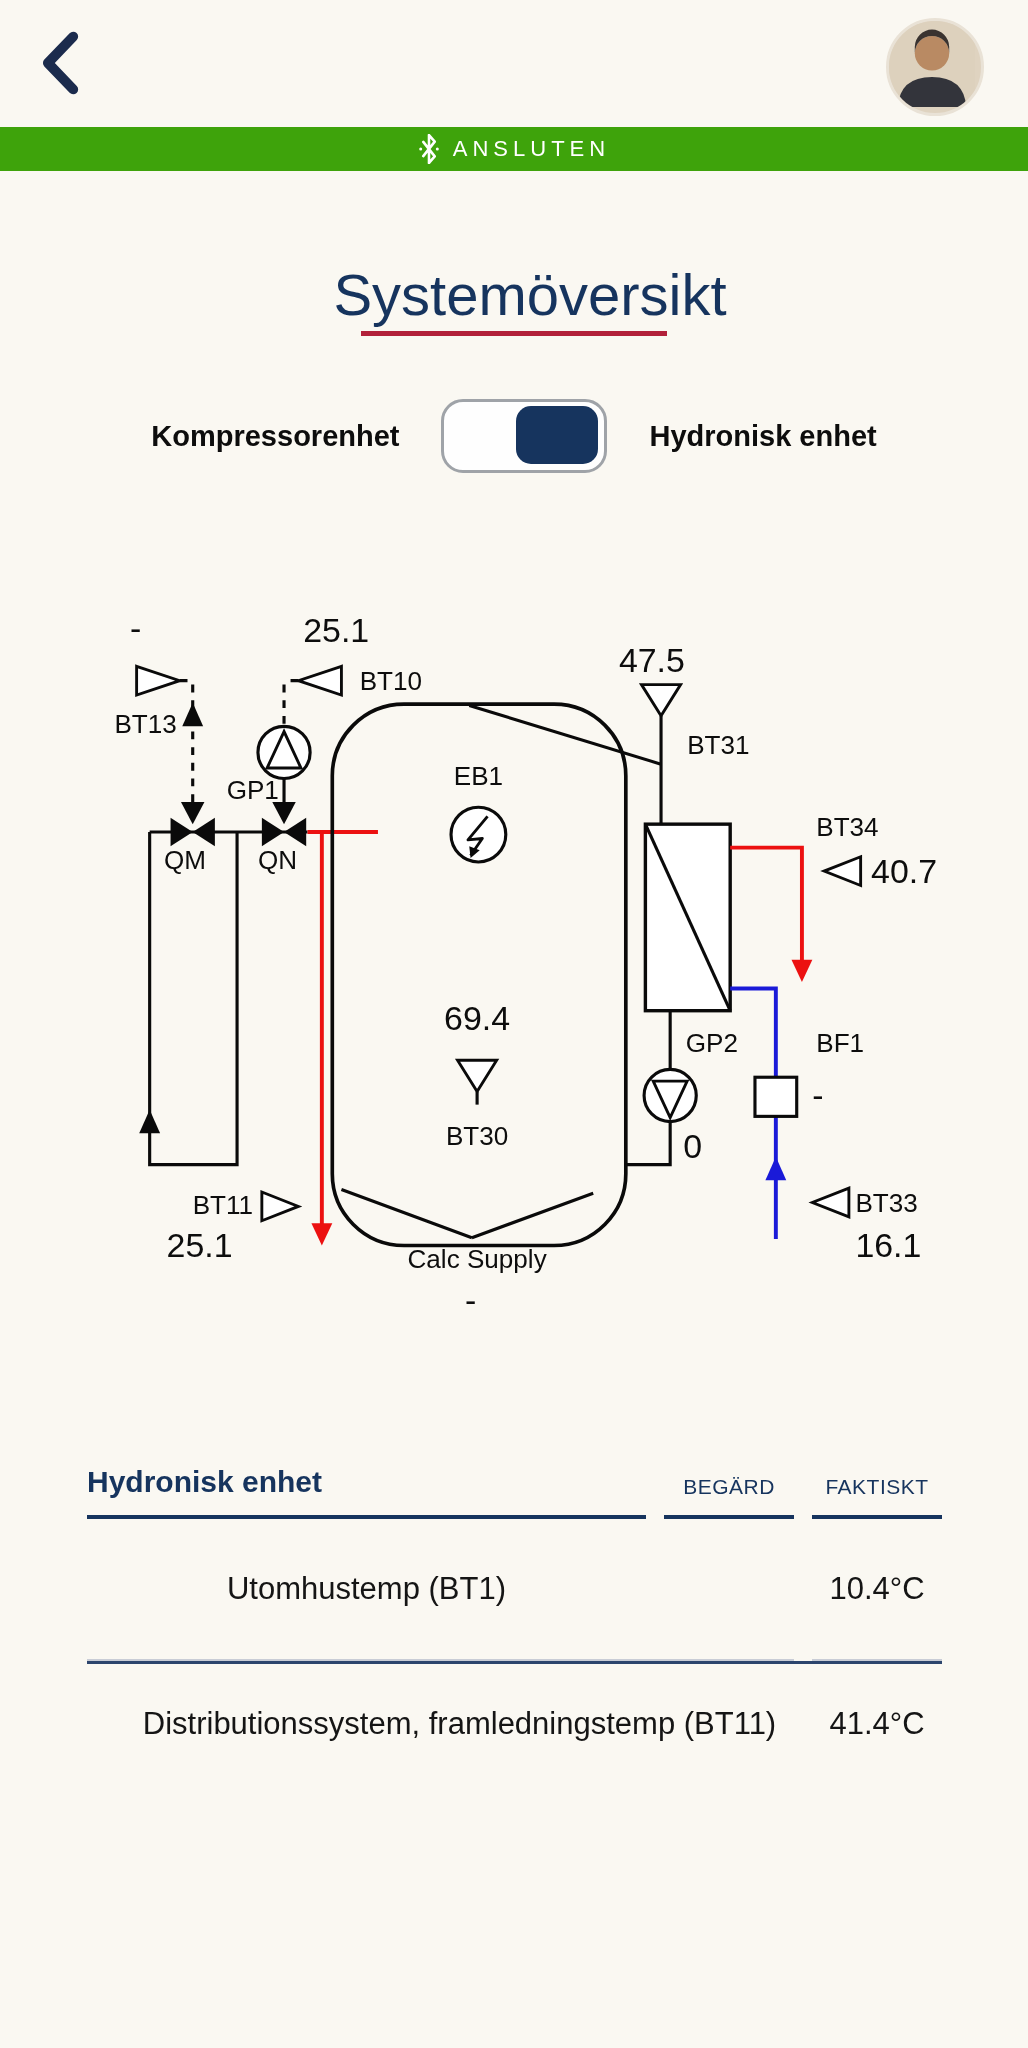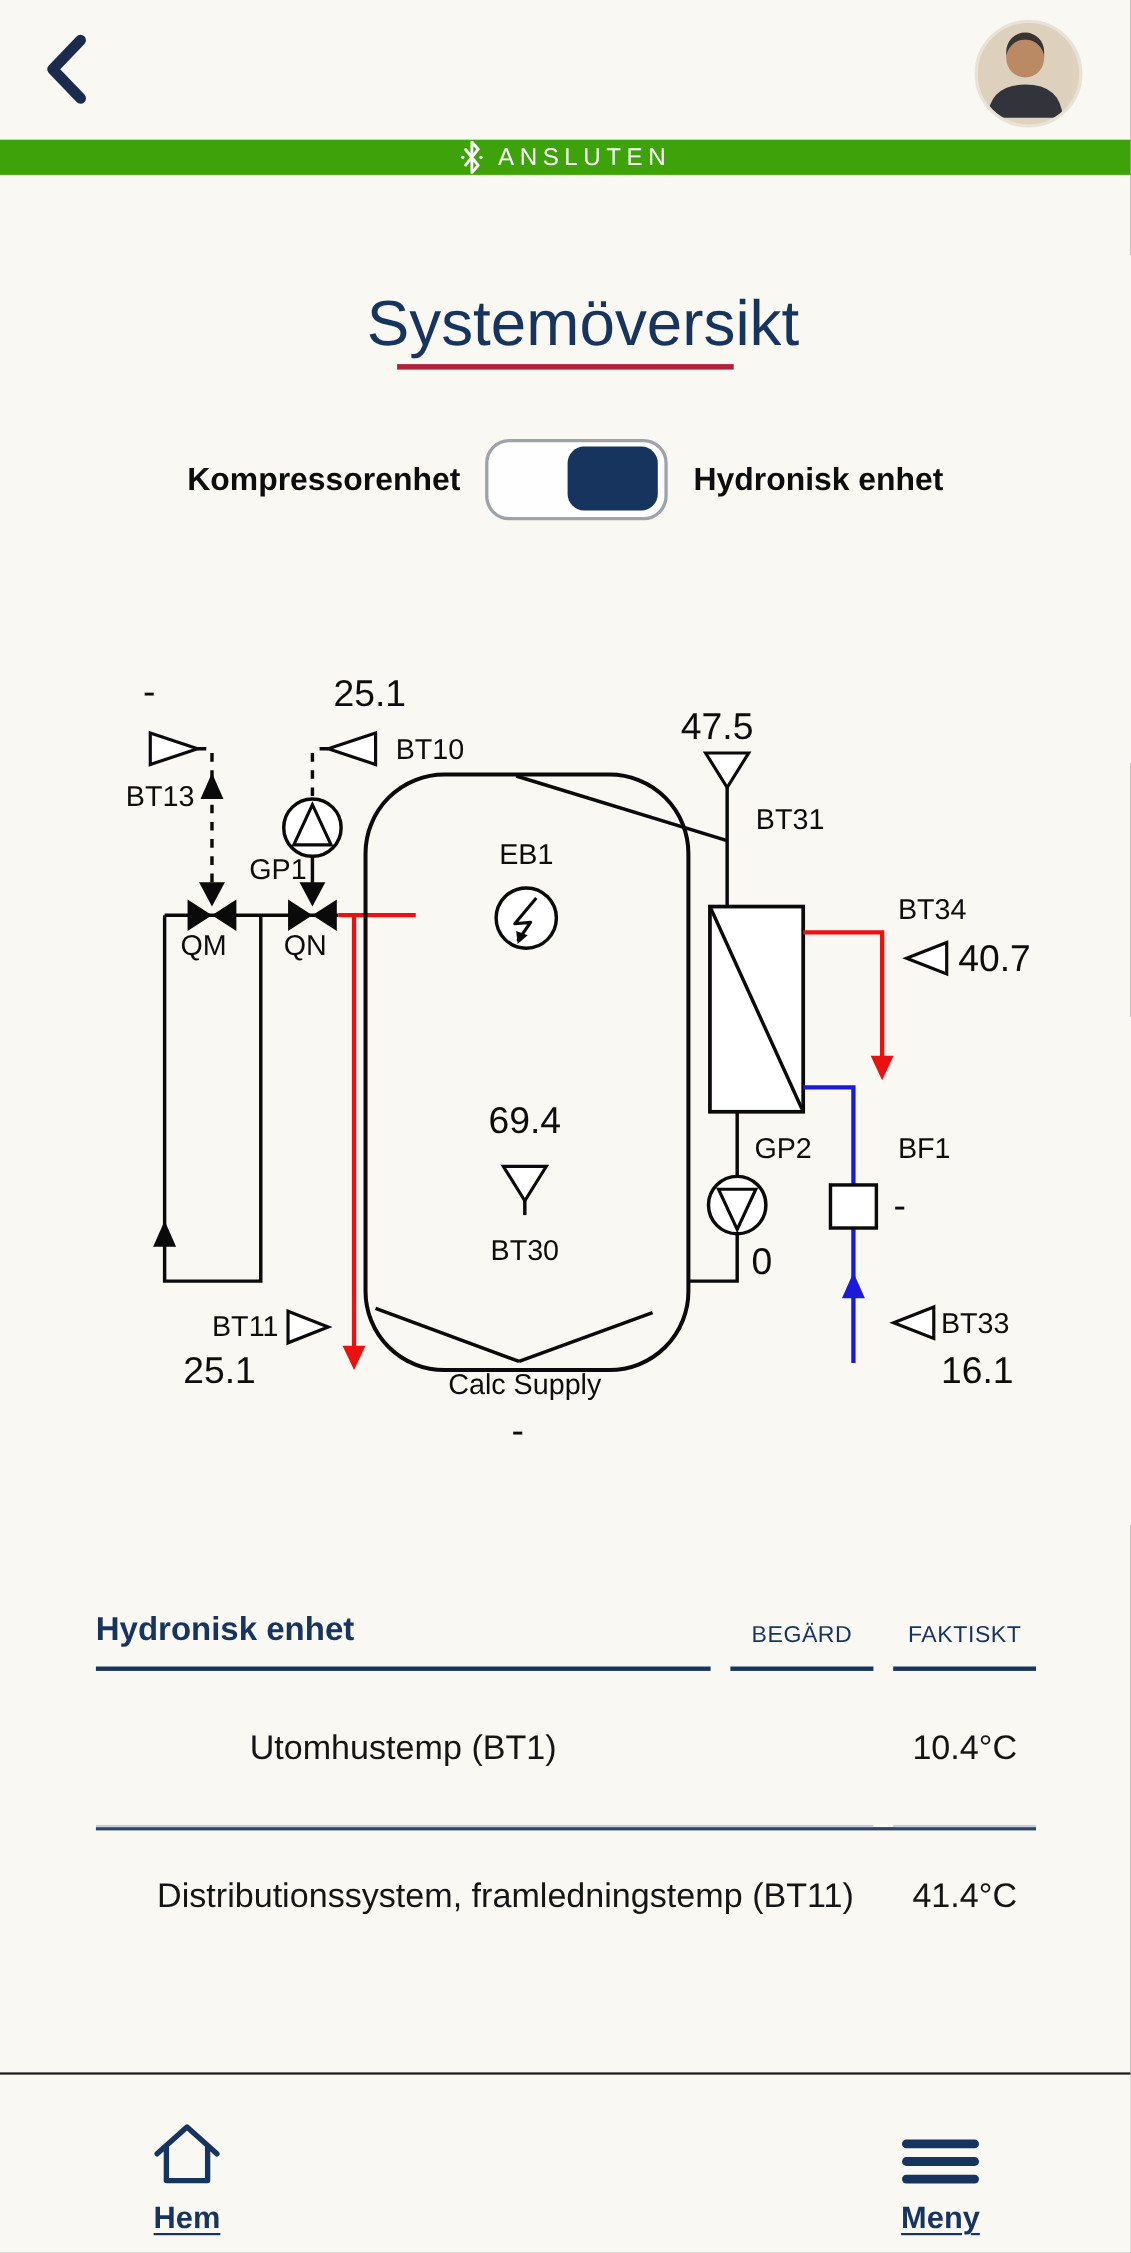--- a/index.html
+++ b/index.html
@@ -7,31 +7,31 @@
   .phone {
     position:relative; width:1028px; height:2048px; margin:0 auto;
     background:var(--bg,#FAF8F2); overflow:hidden;
   }
   
   .top-bar { position:absolute; top:0; left:0; width:100%; height:127px; }
   .back-btn { position:absolute; left:34px; top:30px; width:52px; height:66px; cursor:pointer; background:none; border:none; padding:0; }
   .avatar { position:absolute; right:44px; top:18px; width:92px; height:92px; border-radius:50%;
             overflow:hidden; border:3px solid #e9e2d6; background:#dfd3c0; }
   
-  .banner { position:absolute; top:127px; left:0; width:100%; height:32px;
+  .banner { position:absolute; top:127px; left:0; width:100%; height:44px;
             background:var(--green,#3EA30B); display:flex; align-items:center; justify-content:center; gap:13px; }
   .banner-text { color:#fff; font-size:22px; letter-spacing:5px; font-weight:400; }
   
   .page-title { position:absolute; top:222px; left:16px; width:100%; text-align:center;
                 font-size:58px; font-weight:400; color:var(--navy,#16345E); }
   .title-rule { position:absolute; top:331px; left:50%; transform:translateX(-50%);
                 width:306px; height:5px; background:var(--accent-red,#B2213A); }
   
   .toggle-row { position:absolute; top:398px; left:0; width:100%; height:76px;
-                display:flex; align-items:center; justify-content:center; gap:23px; }
+                display:flex; align-items:center; justify-content:center; gap:42px; }
   .toggle-label { font-size:29px; font-weight:700; color:#0d0d0d; }
   .switch { position:relative; width:166px; height:74px; border:3px solid #9FA3A8; border-radius:22px;
             background:#FEFEFE; box-sizing:border-box; cursor:pointer; }
   .switch .knob { position:absolute; top:4px; right:6px; width:82px; height:58px; border-radius:15px;
                   background:var(--navy,#16345E); }
   
   .diagram { position:absolute; left:104px; top:580px; width:861px; height:744px; }
   .diagram svg text { font-family:"Liberation Sans", sans-serif; fill:#0d0d0d; }
   .dval { font-size:26px; }
   .dlbl { font-size:20px; }
@@ -261,30 +261,14 @@
       </div>
 
     <div class="t-sep-dark"></div>
 
     <div class="t-grid t-row last">
       <div class="t-label wide">Distributionssystem, framledningstemp (BT11)</div>
       <div class="t-act">41.4°C</div>
     </div>
   </section>
 
-  <nav class="bottom-nav">
-    <div class="nav-item nav-home">
-      <svg width="64" height="60" viewBox="0 0 34 32">
-        <path d="M2.5 16 L17 3 L31.5 16 M7 12.5 L7 29 L27 29 L27 12.5" fill="none" stroke="#16345E" stroke-width="2.6" stroke-linecap="round" stroke-linejoin="round"></path>
-      </svg>
-      <span class="nav-label">Hem</span>
-    </div>
-    <div class="nav-item nav-menu">
-      <svg width="74" height="46" viewBox="0 0 74 46">
-        <rect x="2" y="3" width="70" height="8" rx="4" fill="#16345E"></rect>
-        <rect x="2" y="19" width="70" height="8" rx="4" fill="#16345E"></rect>
-        <rect x="2" y="35" width="70" height="8" rx="4" fill="#16345E"></rect>
-      </svg>
-      <span class="nav-label">Meny</span>
-    </div>
-  </nav>
 
 </div>
 
 </body></html>

